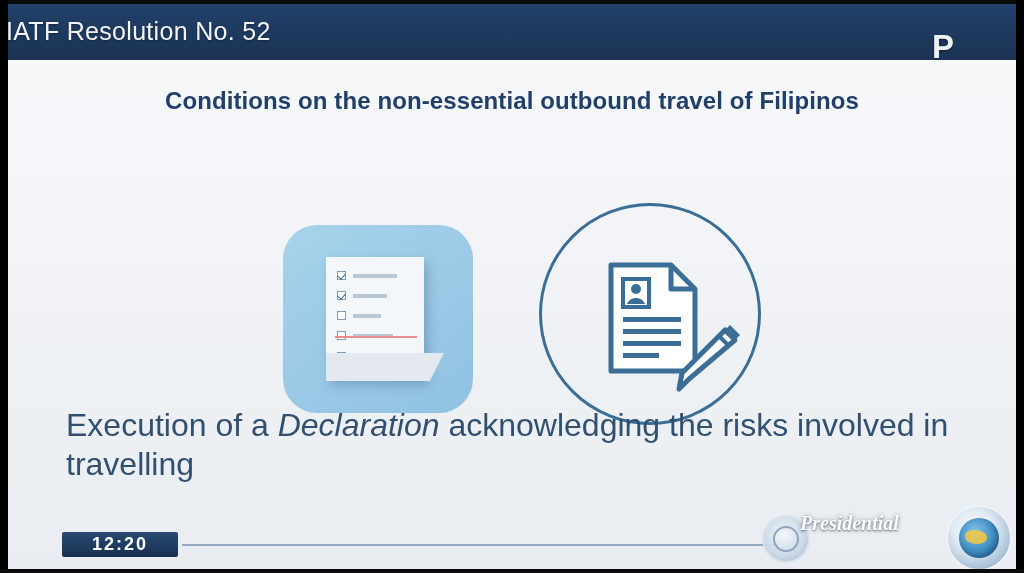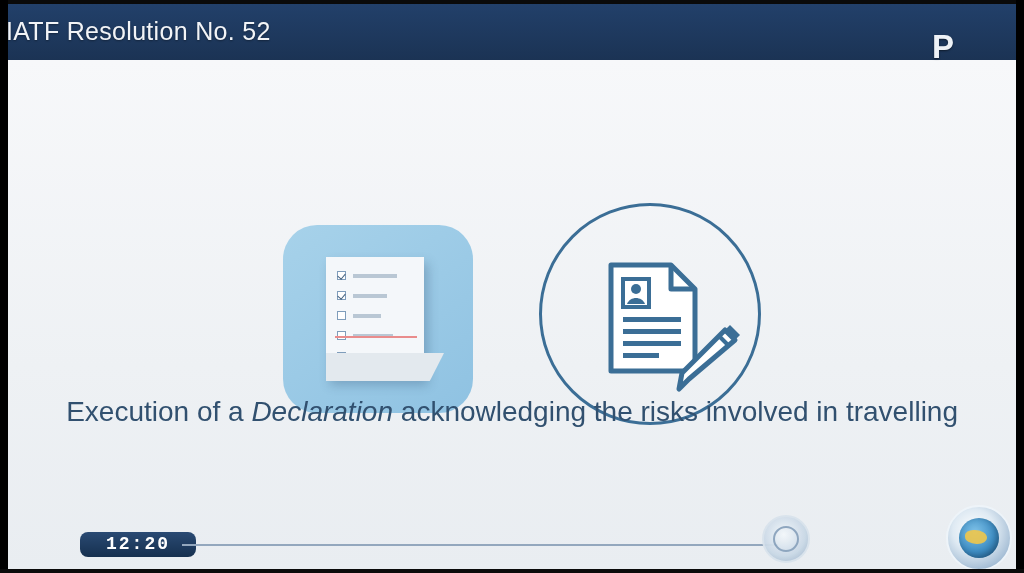--- a/index.html
+++ b/index.html
@@ -236,51 +236,51 @@
     height: 216px;
     border: 3px solid #3b6e96;
     border-radius: 50%;
   }
 
   
   #statement {
     position: absolute;
     left: 60px;
     right: 60px;
-    top: 335px;
-    text-align: right;
+    top: 346px;
+    text-align: left;
     color: #31506f;
-    font-size: 28px;
+    font-size: 32px;
     line-height: 1.22;
     font-weight: 400;
   }
   #statement .ital {
     font-style: italic;
   }
 
   
   #timebar {
     position: absolute;
     left: 6px;
     bottom: 4px;
     width: 1012px;
     height: 48px;
     z-index: 14;
   }
   #timecode {
     position: absolute;
-    left: 74px;
+    left: 56px;
     top: 11px;
     width: 116px;
     height: 25px;
     background: #1d3557;
     background: linear-gradient(180deg, #2a4a73 0%, #16304f 100%);
-    border-radius: 8px;
+    border-radius: 2px;
     color: #ffffff;
-    font-family: Liberation Mono, monospace;
+    font-family: Liberation Sans, sans-serif;
     font-size: 18px;
     font-weight: 700;
     letter-spacing: 2px;
     text-align: center;
     line-height: 25px;
   }
   #timeline-rule {
     position: absolute;
     left: 176px;
     right: 240px;
@@ -373,20 +373,21 @@
   <div id="header">
     <div id="header-title">IATF Resolution No. 52</div>
   </div>
 
   <div id="ptv-logo">
     <div class="pletter">P</div>
   </div>
 
   <div id="slide">
 
+    <div id="subtitle">Conditions on the non-essential outbound travel of Filipinos</div>
 
     <div id="icon-row">
 
       <div id="checklist-icon">
         <div class="paper">
           <div class="row" style="top:14px;width:76px;">
             <span class="box checked"></span>
             <span class="line" style="width:44px;"></span>
           </div>
           <div class="row" style="top:34px;width:76px;">
@@ -439,19 +440,20 @@
   </div>
 
   <div id="timebar">
     <div id="timecode">12:20</div>
     <div id="timeline-rule"></div>
   </div>
 
   <div id="pcoo">
     <div class="seal-left"></div>
     <div class="wordmark">
+      <div>Presidential</div>
     </div>
     <div class="seal-right">
       <div class="globe2"></div>
     </div>
   </div>
 
 </div>
 
 </body></html>

